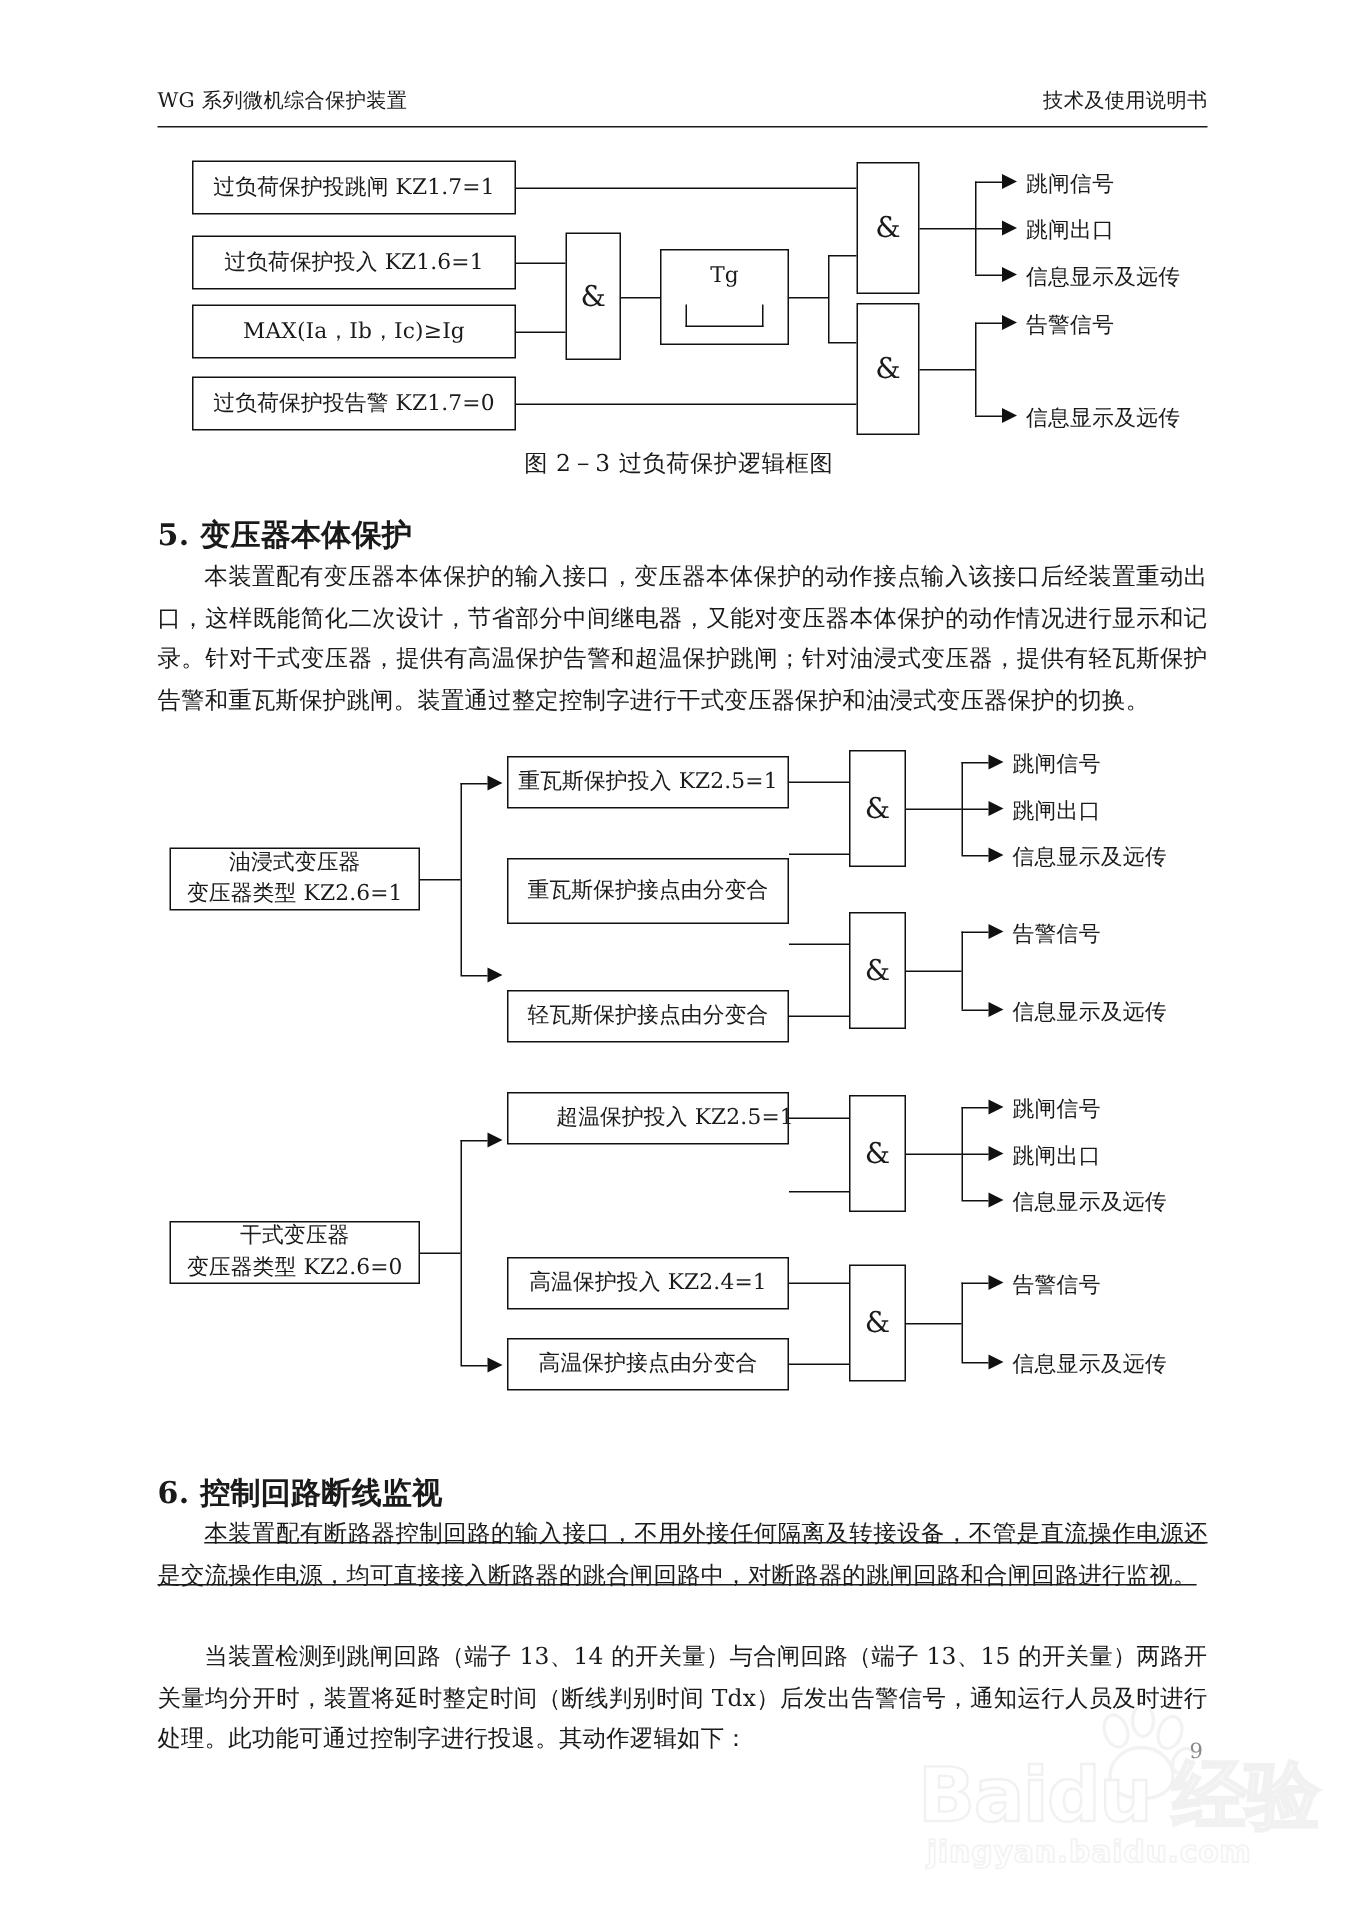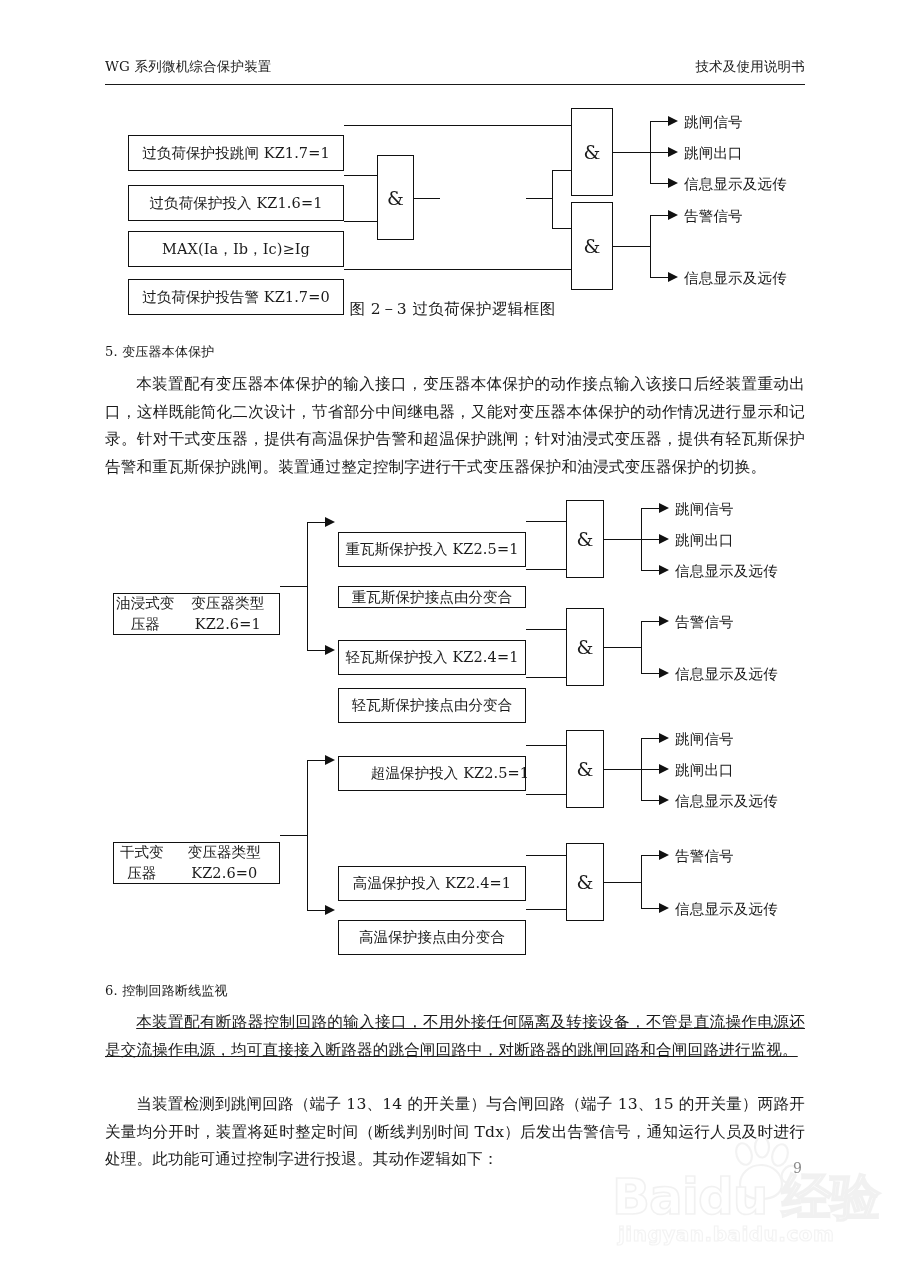--- a/index.html
+++ b/index.html
@@ -55,24 +55,23 @@
     background: #fff;
     box-sizing: border-box;
     display: flex;
     align-items: center;
     justify-content: center;
     text-align: center;
     font-size: 14.5px;
     line-height: 1.25;
     letter-spacing: 0.1px;
     white-space: nowrap;
-    margin-top: 28px;
   }
   .box.two-line {
-    flex-direction: row;
+    flex-direction: column;
     white-space: normal;
     line-height: 1.45;
   }
   .gate {
     position: absolute;
     border: 1.6px solid #111;
     background: #fff;
     box-sizing: border-box;
     display: flex;
     align-items: center;
@@ -116,23 +115,24 @@
   .caption {
     position: absolute;
     width: 905px;
     text-align: center;
     font-size: 15.5px;
     letter-spacing: 0.4px;
   }
   .heading {
     position: absolute;
     left: 105px;
-    font-size: 13px;
+    font-size: 20px;
     letter-spacing: 0.2px;
     white-space: nowrap;
+    font-weight: bold;
   }
   .para {
     position: absolute;
     left: 105px;
     width: 700px;
     font-size: 15.6px;
     line-height: 27.5px;
     text-align: justify;
     text-justify: inter-character;
     text-indent: 2em;
@@ -201,20 +201,24 @@
 
   <div class="diagram" style="left:0; top:0; width:905px; height:300px;">
 
     <div class="box" style="left:128px; top:107px; width:216px; height:36px;">过负荷保护投跳闸 KZ1.7=1</div>
     <div class="box" style="left:128px; top:157px; width:216px; height:36px;">过负荷保护投入 KZ1.6=1</div>
     <div class="box" style="left:128px; top:203px; width:216px; height:36px;">MAX(Ia，Ib，Ic)≥Ig</div>
     <div class="box" style="left:128px; top:251px; width:216px; height:36px;">过负荷保护投告警 KZ1.7=0</div>
 
     <div class="gate" style="left:377px; top:155px; width:37px; height:85px;">&amp;</div>
 
+    <div class="box" style="left:440px; top:166px; width:86px; height:64px;">
+      <span style="position:absolute; left:0; right:0; top:8px;">Tg</span>
+      <span class="timer-glyph" style="left:16px; top:36px; width:50px; height:14px;"></span>
+    </div>
 
     <div class="gate" style="left:571px; top:108px; width:42px; height:88px;">&amp;</div>
 
     <div class="gate" style="left:571px; top:202px; width:42px; height:88px;">&amp;</div>
 
     <div class="wire-h" style="left:344px; top:125px; width:227px;"></div>
 
     <div class="wire-h" style="left:344px; top:175px; width:33px;"></div>
 
     <div class="wire-h" style="left:344px; top:221px; width:33px;"></div>
@@ -263,37 +267,36 @@
     </div>
 
     <div class="wire-h" style="left:280px; top:586px; width:27px;"></div>
     <div class="wire-v" style="left:307px; top:522px; height:128px;"></div>
     <div class="wire-h" style="left:307px; top:522px; width:18px;"></div>
     <div class="wire-h" style="left:307px; top:650px; width:18px;"></div>
     <div class="arrow" style="left:325px; top:517px;"></div>
     <div class="arrow" style="left:325px; top:645px;"></div>
 
     <div class="box" style="left:338px; top:504px; width:188px; height:35px;">重瓦斯保护投入 KZ2.5=1</div>
-    <div class="box" style="left:338px; top:558px; width:188px; height:22px;">重瓦斯保护接点由分变合</div>
+    <div class="box" style="left:338px; top:572px; width:188px; height:44px;">重瓦斯保护接点由分变合</div>
     <div class="wire-h" style="left:526px; top:521px; width:40px;"></div>
     <div class="wire-h" style="left:526px; top:569px; width:40px;"></div>
     <div class="gate" style="left:566px; top:500px; width:38px; height:78px;">&amp;</div>
     <div class="wire-h" style="left:604px; top:539px; width:37px;"></div>
     <div class="wire-v" style="left:641px; top:508px; height:62px;"></div>
     <div class="wire-h" style="left:641px; top:508px; width:18px;"></div>
     <div class="wire-h" style="left:641px; top:539px; width:18px;"></div>
     <div class="wire-h" style="left:641px; top:570px; width:18px;"></div>
     <div class="arrow" style="left:659px; top:503px;"></div>
     <div class="arrow" style="left:659px; top:534px;"></div>
     <div class="arrow" style="left:659px; top:565px;"></div>
     <div class="outlabel" style="left:675px; top:500px;">跳闸信号</div>
     <div class="outlabel" style="left:675px; top:531px;">跳闸出口</div>
     <div class="outlabel" style="left:675px; top:562px;">信息显示及远传</div>
 
-    <div class="box" style="left:338px; top:612px; width:188px; height:35px;">轻瓦斯保护投入 KZ2.4=1</div>
     <div class="box" style="left:338px; top:660px; width:188px; height:35px;">轻瓦斯保护接点由分变合</div>
     <div class="wire-h" style="left:526px; top:629px; width:40px;"></div>
     <div class="wire-h" style="left:526px; top:677px; width:40px;"></div>
     <div class="gate" style="left:566px; top:608px; width:38px; height:78px;">&amp;</div>
     <div class="wire-h" style="left:604px; top:647px; width:37px;"></div>
     <div class="wire-v" style="left:641px; top:621px; height:52px;"></div>
     <div class="wire-h" style="left:641px; top:621px; width:18px;"></div>
     <div class="wire-h" style="left:641px; top:673px; width:18px;"></div>
     <div class="arrow" style="left:659px; top:616px;"></div>
     <div class="arrow" style="left:659px; top:668px;"></div>

